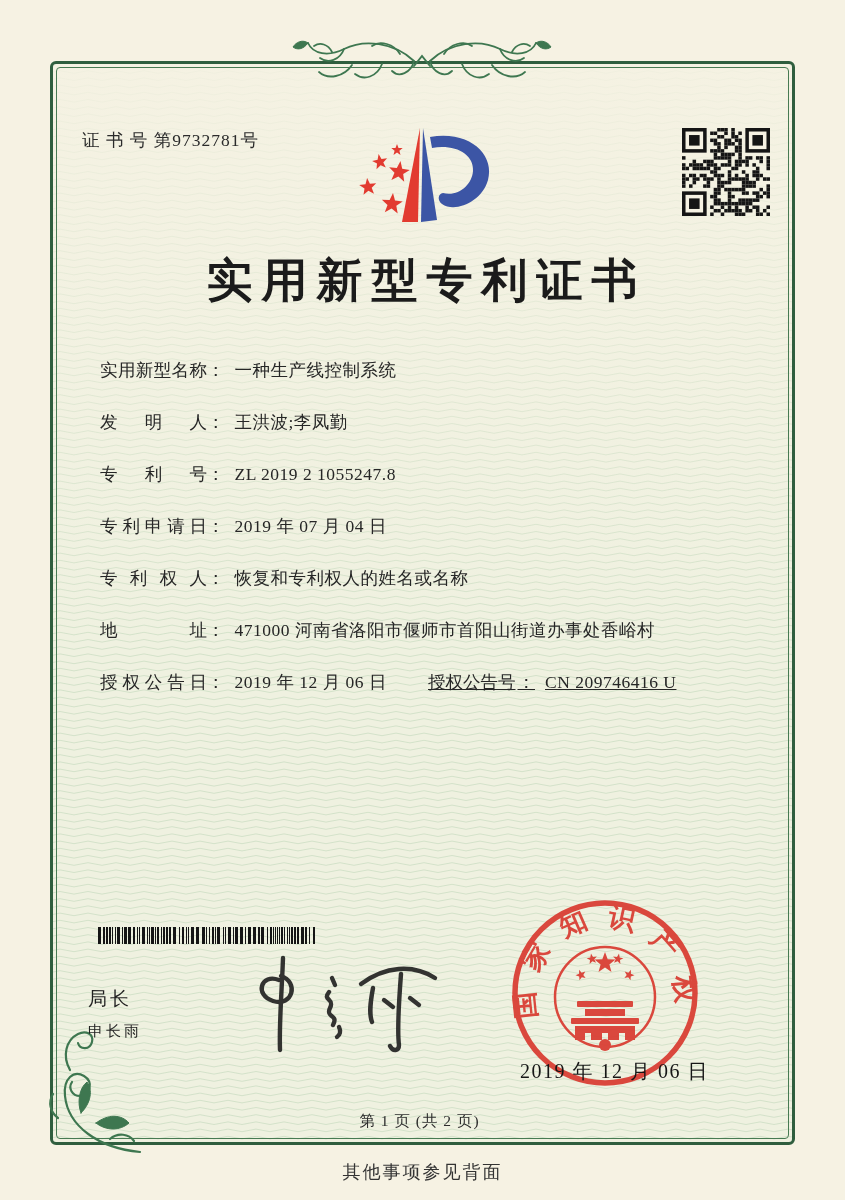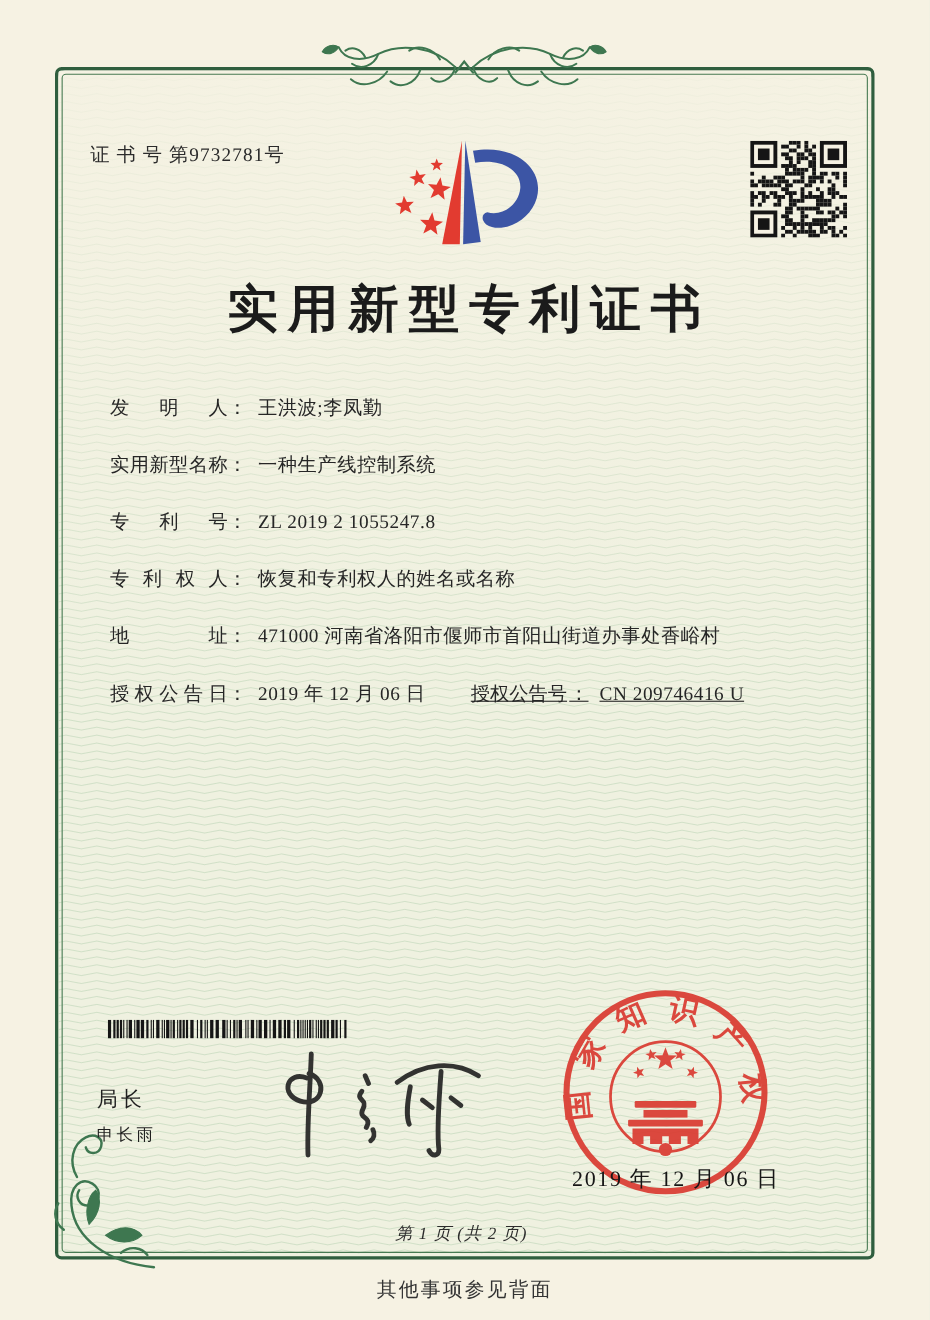--- a/index.html
+++ b/index.html
@@ -22,21 +22,21 @@
   .grant2{position:absolute;left:328px;top:0;text-decoration:underline;}
   .grant2 .g-label{margin-right:2px;}
   .body-text{left:100px;top:706px;width:662px;font-size:17.6px;line-height:28.5px;color:#2a2a2a;text-align:justify;letter-spacing:.4px;}
   .body-text p{margin:0 0 6px 0;text-indent:2em;}
   .barcode{left:98px;top:927px;}
   .official-title{left:88px;top:986px;font-size:19px;letter-spacing:3px;color:#1f1f1f;}
   .official-name{left:88px;top:1022px;font-size:15px;letter-spacing:3px;color:#1f1f1f;}
   .signature{left:233px;top:948px;}
   .seal{left:505px;top:893px;}
   .seal-date{left:520px;top:1058px;font-size:20px;letter-spacing:1.5px;color:#161616;}
-  .page-num{left:50px;top:1111px;width:739px;text-align:center;font-size:15.5px;color:#2c2c2c;letter-spacing:1px;font-style:italic;}
+  .page-num{left:50px;top:1111px;width:739px;text-align:center;font-size:15.5px;color:#2c2c2c;letter-spacing:1px;}
   .back-note{left:0;top:1160px;width:845px;text-align:center;font-size:18px;letter-spacing:2px;color:#333;}
   .logo{left:340px;top:120px;}
   .qr{left:682px;top:128px;}
   .dragons{left:282px;top:30px;}
   .flourish{left:36px;top:1026px;}
 </style>
 </head>
 <body>
 
 <div class="page">
@@ -472,27 +472,30 @@
       <rect x="59.84" y="84.48" width="3.52" height="3.52" fill="#151515"></rect>
       <rect x="73.92" y="84.48" width="3.52" height="3.52" fill="#151515"></rect>
       <rect x="77.44" y="84.48" width="3.52" height="3.52" fill="#151515"></rect>
       <rect x="84.48" y="84.48" width="3.52" height="3.52" fill="#151515"></rect>
     </svg>
 
   <div class="abs title">实用新型专利证书</div>
 
   <div class="abs fields">
     <div class="field-row">
+      <span class="f-label">实用新型名称</span><span class="f-colon">：</span><span class="f-value">一种生产线控制系统</span>
+    </div>
+    <div class="field-row">
       <span class="f-label">发明人</span><span class="f-colon">：</span><span class="f-value">王洪波;李凤勤</span>
     </div>
     <div class="field-row">
-      <span class="f-label">实用新型名称</span><span class="f-colon">：</span><span class="f-value">一种生产线控制系统</span>
+      <span class="f-label">专利号</span><span class="f-colon">：</span><span class="f-value">ZL 2019 2 1055247.8</span>
     </div>
     <div class="field-row">
-      <span class="f-label">专利号</span><span class="f-colon">：</span><span class="f-value">ZL 2019 2 1055247.8</span>
+      <span class="f-label">专利申请日</span><span class="f-colon">：</span><span class="f-value">2019 年 07 月 04 日</span>
     </div>
     <div class="field-row">
       <span class="f-label">专利权人</span><span class="f-colon">：</span><span class="f-value">恢复和专利权人的姓名或名称</span>
     </div>
     <div class="field-row">
       <span class="f-label">地址</span><span class="f-colon">：</span><span class="f-value">471000 河南省洛阳市偃师市首阳山街道办事处香峪村</span>
     </div>
     <div class="field-row">
       <span class="f-label">授权公告日</span><span class="f-colon">：</span><span class="f-value">2019 年 12 月 06 日</span>
       <span class="grant2">

